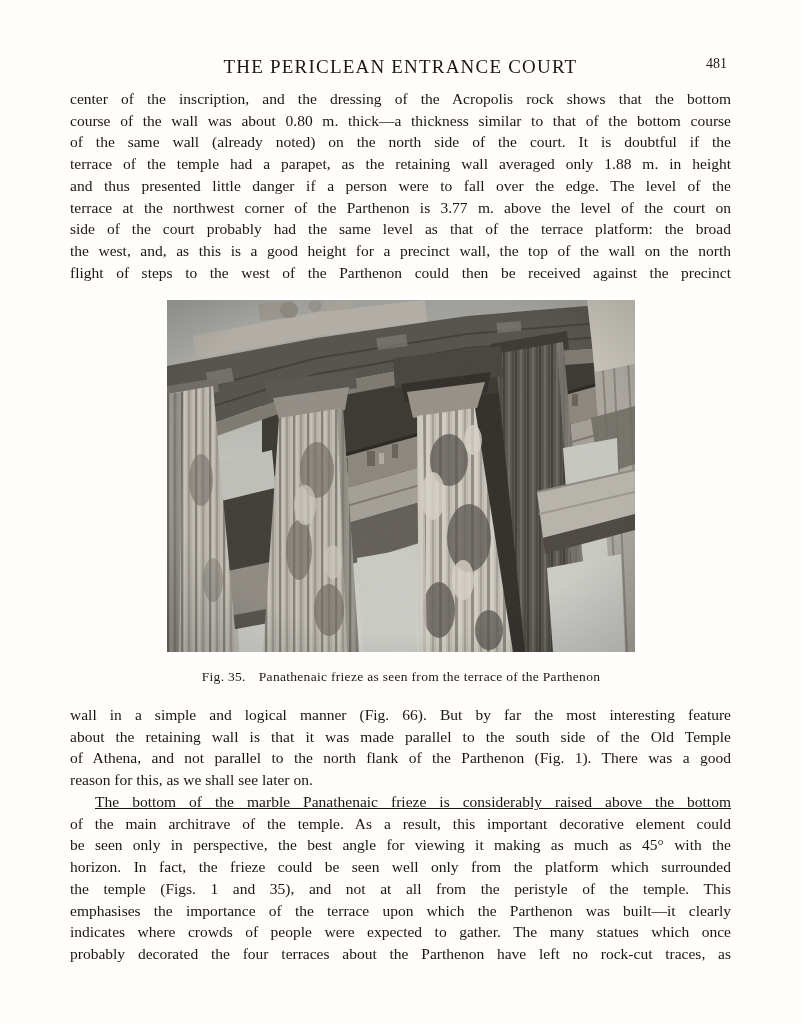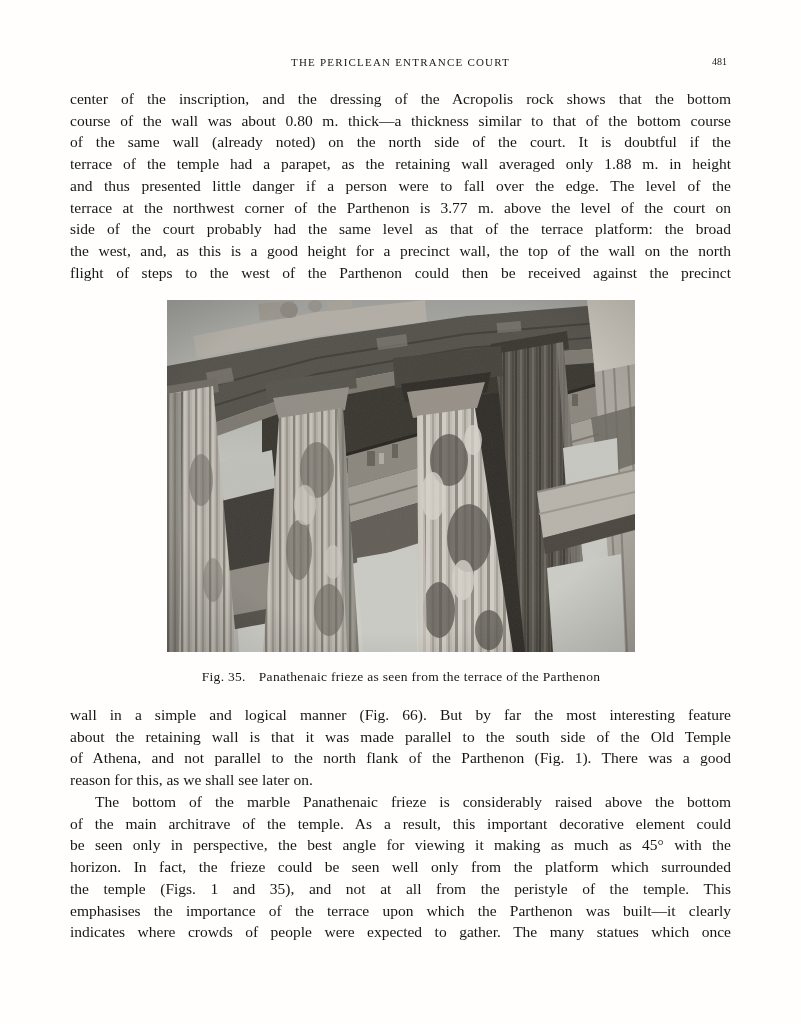--- a/index.html
+++ b/index.html
@@ -5,37 +5,37 @@
   html,body { margin:0; padding:0; background:#ffffff; }
   .page {
     position:relative; width:801px; height:1024px; margin:0 auto;
     background:#fffefc; overflow:hidden;
     font-family:"Liberation Serif","DejaVu Serif",serif;
     color:#181614;
     -webkit-font-smoothing:antialiased;
   }
   .running-head {
     position:absolute; top:56px; left:70px; width:661px;
-    text-align:center; font-size:11px; letter-spacing:1.2px;
+    text-align:center; font-size:19px; letter-spacing:1.2px;
     color:#1a1815;
   }
   .page-number {
     position:absolute; top:56px; right:74px;
-    font-size:10px; color:#1a1815;
+    font-size:14px; color:#1a1815;
   }
   .text-block {
     position:absolute; left:70px; width:661px;
     font-size:15.5px; line-height:21.7px;
   }
   .block-a { top:88px; }
   .block-b { top:704px; }
   .block-c { top:791px; }
   .text-block .line { text-align:justify; text-align-last:justify; }
   .block-b .line:last-child { text-align-last:left; }
-  .block-c .line:first-child { text-indent:25px; }
+  .block-c .line:first-child { text-indent:25px;text-decoration:underline; }
   figure.plate { position:absolute; left:167px; top:300px; margin:0; width:468px; }
   .photo { display:block; width:468px; height:352px; background:#c4c4bf; }
   figcaption {
     margin-top:17px; width:468px; text-align:center;
     font-size:13.5px; font-weight:normal; letter-spacing:0.3px; color:#1a1815;
     white-space:nowrap;
   }
   .fig-label { margin-right:13px; }
 </style>
 </head>
@@ -230,15 +230,16 @@
       <div class="line">reason for this, as we shall see later on.</div>
     </section>
   <section class="text-block block-c">
       <div class="line">The bottom of the marble Panathenaic frieze is considerably raised above the bottom</div>
       <div class="line">of the main architrave of the temple. As a result, this important decorative element could</div>
       <div class="line">be seen only in perspective, the best angle for viewing it making as much as 45° with the</div>
       <div class="line">horizon. In fact, the frieze could be seen well only from the platform which surrounded</div>
       <div class="line">the temple (Figs. 1 and 35), and not at all from the peristyle of the temple. This</div>
       <div class="line">emphasises the importance of the terrace upon which the Parthenon was built—it clearly</div>
       <div class="line">indicates where crowds of people were expected to gather. The many statues which once</div>
+      <div class="line">probably decorated the four terraces about the Parthenon have left no rock-cut traces, as</div>
     </section>
 
 </div>
 
 </body></html>

